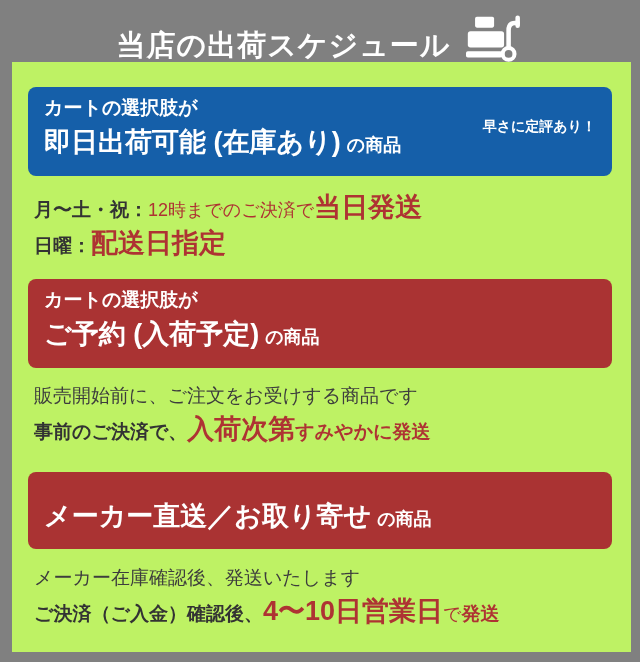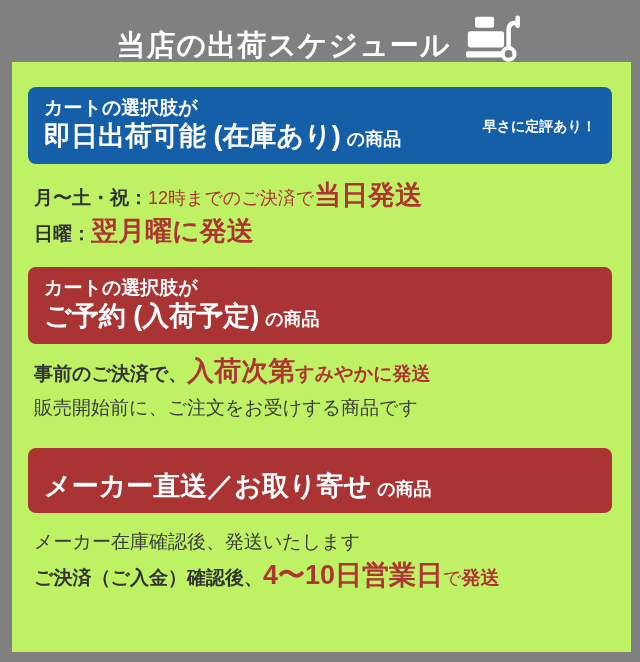--- a/index.html
+++ b/index.html
@@ -42,21 +42,21 @@
   .banner {
     margin: 0 19px 0 16px;
     border-radius: 8px;
     color: #ffffff;
     position: relative;
   }
   .banner.blue { background: #155fa9; margin-top: 25px; padding: 9px 16px 11px; }
   .banner.red1 { background: #aa3333; margin-top: 16px; padding: 9px 16px 11px; }
   .banner.red2 { background: #aa3333; margin-top: 23px; padding: 24px 16px 10px; }
   .b-line1 { font-size: 19px; font-weight: bold; line-height: 23px; margin-bottom: 3px; }
-  .b-line2 { font-size: 27px; font-weight: bold; line-height: 28px; }
+  .b-line2 { font-size: 27px; font-weight: bold; line-height: 40px; }
   .b-suffix { font-size: 18px; font-weight: bold; margin-left: 6px; }
   .b-note {
     position: absolute; right: 16px; top: 31px;
     font-size: 14px; font-weight: bold;
   }
   
   .text-block { margin-left: 22px; margin-right: 20px; }
   .tb1 { margin-top: 15px; }
   .tb2 { margin-top: 11px; }
   .tb3 { margin-top: 12px; }
@@ -102,30 +102,30 @@
 
   <div class="content">
 
     <div class="banner blue">
       <div class="b-line1">カートの選択肢が</div>
       <div class="b-line2"><span>即日出荷可能 (在庫あり)</span><span class="b-suffix">の商品</span></div>
       <div class="b-note">早さに定評あり！</div>
     </div>
     <div class="text-block tb1">
       <div class="row"><span class="dark-bold">月〜土・祝：</span><span class="red-mid">12時までのご決済で</span><span class="red-big">当日発送</span></div>
-      <div class="row"><span class="dark-bold">日曜：</span><span class="red-big">翌月曜に発送</span></div>
+      <div class="row"><span class="dark-bold">日曜：</span><span class="red-big">配送日指定</span></div>
     </div>
 
     <div class="banner red1">
       <div class="b-line1">カートの選択肢が</div>
       <div class="b-line2"><span>ご予約 (入荷予定)</span><span class="b-suffix">の商品</span></div>
     </div>
     <div class="text-block tb2">
+      <div class="row"><span class="dark">販売開始前に、ご注文をお受けする商品です</span></div>
       <div class="row"><span class="dark-bold">事前のご決済で、</span><span class="red-big">入荷次第</span><span class="red-bold">すみやかに発送</span></div>
-      <div class="row"><span class="dark">販売開始前に、ご注文をお受けする商品です</span></div>
     </div>
 
     <div class="banner red2">
       <div class="b-line2"><span>メーカー直送／お取り寄せ</span><span class="b-suffix">の商品</span></div>
     </div>
     <div class="text-block tb3">
       <div class="row"><span class="dark">メーカー在庫確認後、発送いたします</span></div>
       <div class="row"><span class="dark-bold">ご決済（ご入金）確認後、</span><span class="red-big">4〜10日営業日</span><span class="red-mid">で</span><span class="red-bold">発送</span></div>
     </div>
 

